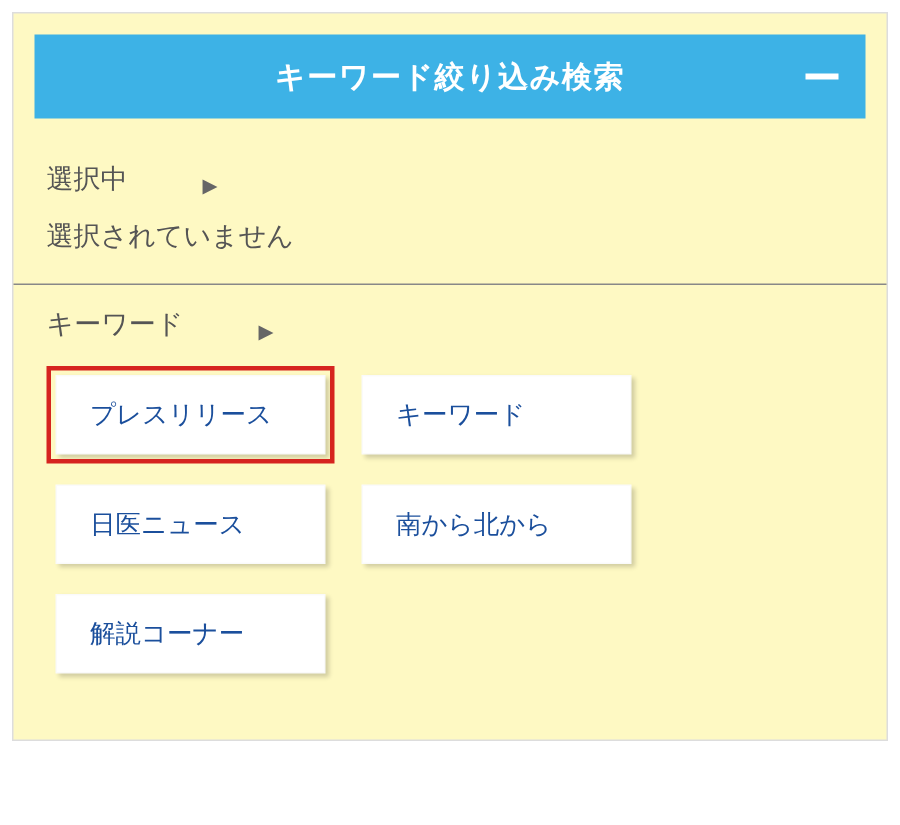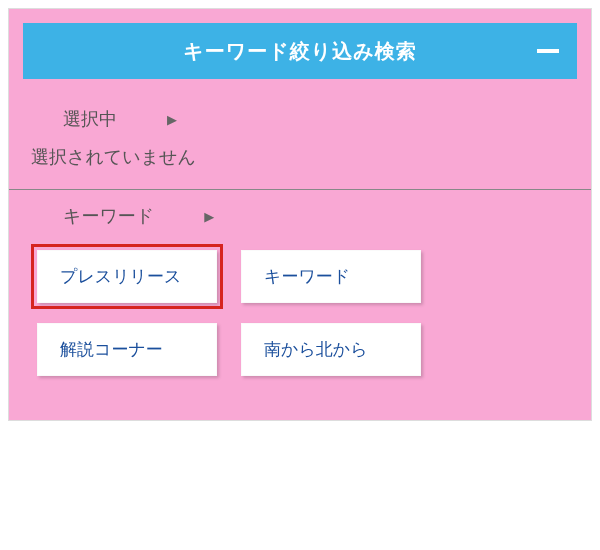--- a/index.html
+++ b/index.html
@@ -5,21 +5,21 @@
     * { box-sizing: border-box; margin: 0; padding: 0; }
     body {
       font-family: -apple-system, BlinkMacSystemFont, "Hiragino Sans", "Hiragino Kaku Gothic ProN", Meiryo, sans-serif;
       background: #fff;
       width: 600px;
       height: 550px;
     }
     .panel {
       border: 1px solid #ddd;
       margin: 8px;
-      background: #f9a8d4;
+      background: #fef9c3;
     }
     .header {
       background: #3DB2E6;
       color: #fff;
       display: flex;
       align-items: center;
       justify-content: center;
       position: relative;
       height: 56px;
       margin: 14px;
@@ -34,25 +34,24 @@
       position: absolute;
       right: 18px;
       top: 50%;
       transform: translateY(-50%);
       width: 22px;
       height: 4px;
       background: #fff;
     }
     .section-row {
       display: flex;
-      align-items: center;
+      align-items: flex-end;
       padding: 14px 22px 10px 22px;
       color: #555;
       font-size: 18px;
-      margin-left: 32px;
     }
     .tri {
       margin-left: 50px;
       font-size: 13px;
       color: #666;
     }
     .selected-text {
       padding: 4px 22px 20px 22px;
       color: #555;
       font-size: 18px;
@@ -101,18 +100,19 @@
   <div class="selected-text">選択されていません</div>
 
   <div class="keywords-section">
     <div class="section-row">
       <span>キーワード</span>
       <span class="tri">▶</span>
     </div>
     <div class="chips" id="chips">
         <div class="chip highlight">プレスリリース</div>
         <div class="chip">キーワード</div>
+        <div class="chip">日医ニュース</div>
+        <div class="chip">南から北から</div>
         <div class="chip">解説コーナー</div>
-        <div class="chip">南から北から</div>
       </div>
   </div>
 
 </div>
 
 </body></html>

